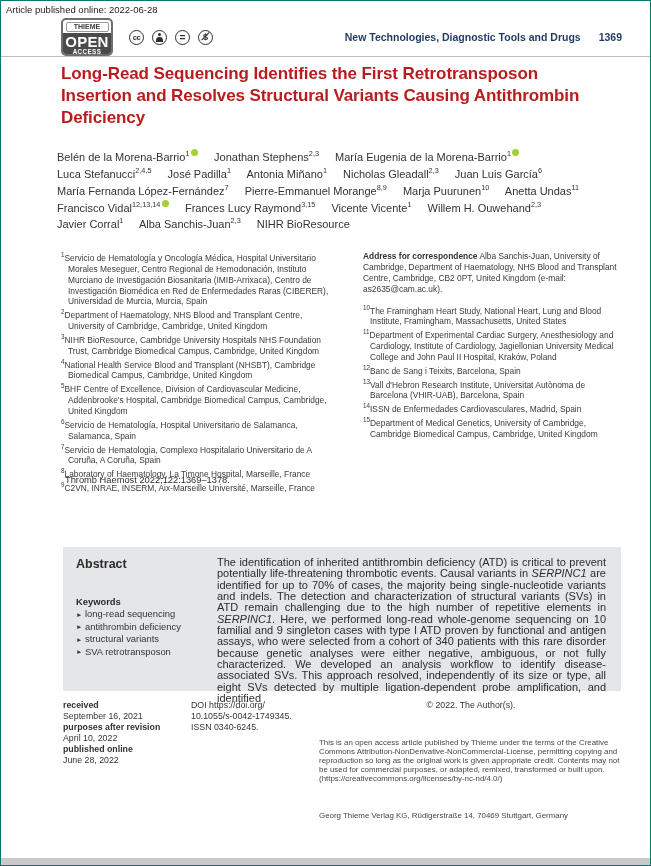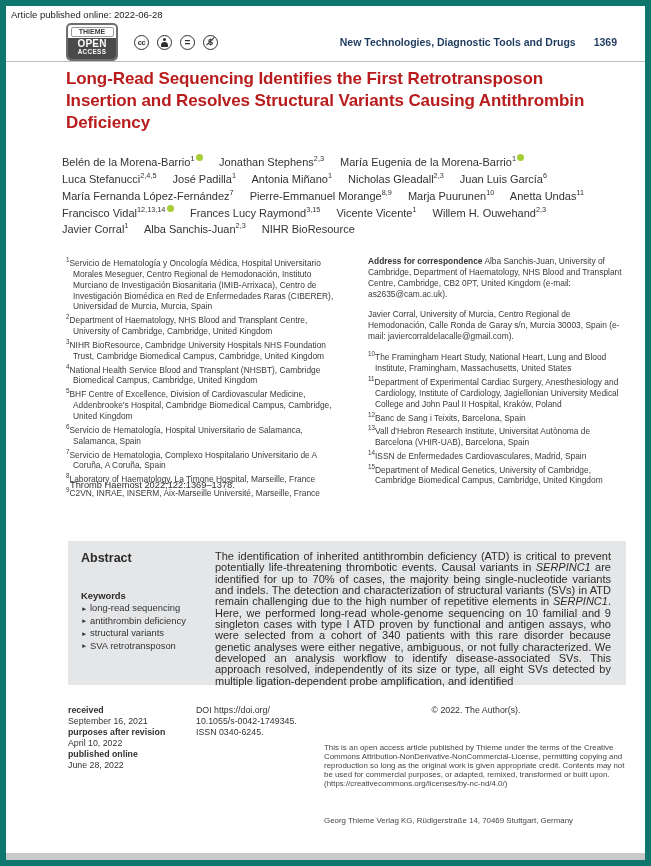--- a/index.html
+++ b/index.html
@@ -1,37 +1,37 @@
 <!DOCTYPE html>
 <html><head>
 <meta charset="utf-8">
 <style>
   * { margin:0; padding:0; box-sizing:border-box; }
   html,body { background:#fff; }
   body { font-family:"Liberation Sans", sans-serif; }
   #page {
     position:relative; width:651px; height:866px; background:#ffffff;
-    border:6px solid #0f766e; overflow:hidden; margin:0 auto;
+    border:1px solid #0f766e; overflow:hidden; margin:0 auto;
     color:#2e2e2e;
   }
   
   #online-note { position:absolute; left:5px; top:3px; font-size:9.5px; color:#1c1c1c; }
 
   
   #header { position:absolute; left:60px; right:28px; top:17px; height:38px; display:flex; align-items:center; }
   .badge {
     width:52px; height:38px; border:2px solid #6e6e6e; border-radius:5px;
     background:#fff; display:flex; flex-direction:column; overflow:hidden;
   }
   .badge-brand {
     font-size:7px; font-weight:bold; color:#3c3c3c; text-align:center;
     border:1px solid #9a9a9a; border-radius:2px; margin:1.5px 2.5px 1px 2.5px; padding:0.5px 0;
   }
   .badge-dark { flex:1; background:#4a4a4a; color:#fff; text-align:center; line-height:1; padding-top:1.5px; }
-  .badge-open { font-size:10px; font-weight:bold; letter-spacing:0.2px; }
+  .badge-open { font-size:15px; font-weight:bold; letter-spacing:0.2px; }
   .badge-access { font-size:6.3px; font-weight:bold; letter-spacing:0.4px; }
   #cc-row { display:flex; align-items:center; gap:8px; margin-left:16px; }
   .cc-circle {
     position:relative; width:15px; height:15px; border:1.4px solid #2f2f2f; border-radius:50%;
     display:inline-flex; align-items:center; justify-content:center;
     font-size:7.5px; font-weight:bold; color:#2f2f2f;
   }
   .icon-cc::before { content:"cc"; letter-spacing:-0.5px; }
   .icon-nd::before { content:"="; font-size:10px; }
   .icon-nc::before { content:"$"; font-size:9px; }
@@ -75,22 +75,22 @@
   #affil-col-left { width:280px; }
   #affil-col-right { width:260px; }
   .affil-item { padding-left:7px; text-indent:-7px; margin-bottom:1px; }
   .affil-item sup { font-size:6.3px; }
   .corr-para { margin-bottom:9px; }
   .corr-para b { color:#333; }
   #journal-ref { position:absolute; left:64px; top:474px; font-size:9.3px; color:#2e2e2e; }
 
   
   #abstract-box {
-    position:absolute; left:62px; top:535px; width:558px; height:144px;
-    background:#e5e6e8; display:flex; gap:8px; padding:10px 15px 10px 13px;
+    position:absolute; left:62px; top:546px; width:558px; height:144px;
+    background:#e5e6e8; display:flex; gap:15px; padding:10px 15px 10px 13px;
   }
   #abs-left { width:126px; flex:none; }
   #abstract-heading { font-size:12.5px; font-weight:bold; color:#2b2b2b; }
   #keywords-heading { margin-top:25px; font-size:9.4px; font-weight:bold; color:#2b2b2b; margin-bottom:1px; }
   .kw-item { font-size:9.4px; line-height:1.33; color:#333; padding-left:12px; text-indent:-12px; }
   .kw-arrow { display:inline-block; text-indent:0; width:9px; font-size:6.5px; color:#3a3a3a; vertical-align:0.5px; }
   .kw-arrow::before { content:"►"; }
   #abstract-text {
     flex:1; font-size:11px; line-height:11.35px; text-align:justify; color:#2c2c2c;
   }
@@ -193,21 +193,20 @@
         <div class="affil-item"><sup>6</sup><span>Servicio de Hematología, Hospital Universitario de Salamanca, Salamanca, Spain</span></div>
 
         <div class="affil-item"><sup>7</sup><span>Servicio de Hematologia, Complexo Hospitalario Universitario de A Coruña, A Coruña, Spain</span></div>
 
         <div class="affil-item"><sup>8</sup><span>Laboratory of Haematology, La Timone Hospital, Marseille, France</span></div>
 
         <div class="affil-item"><sup>9</sup><span>C2VN, INRAE, INSERM, Aix-Marseille Université, Marseille, France</span></div>
       </div>
     <div id="affil-col-right" class="affil-col">
       <div class="corr-para"><b>Address for correspondence</b> <span>Alba Sanchis-Juan, University of Cambridge, Department of Haematology, NHS Blood and Transplant Centre, Cambridge, CB2 0PT, United Kingdom (e-mail: as2635@cam.ac.uk).</span></div>
-      <div class="corr-para">Javier Corral, University of Murcia, Centro Regional de Hemodonación, Calle Ronda de Garay s/n, Murcia 30003, Spain (e-mail: javiercorraldelacalle@gmail.com).</div>
       <div>
 
           <div class="affil-item"><sup>10</sup><span>The Framingham Heart Study, National Heart, Lung and Blood Institute, Framingham, Massachusetts, United States</span></div>
 
           <div class="affil-item"><sup>11</sup><span>Department of Experimental Cardiac Surgery, Anesthesiology and Cardiology, Institute of Cardiology, Jagiellonian University Medical College and John Paul II Hospital, Kraków, Poland</span></div>
 
           <div class="affil-item"><sup>12</sup><span>Banc de Sang i Teixits, Barcelona, Spain</span></div>
 
           <div class="affil-item"><sup>13</sup><span>Vall d'Hebron Research Institute, Universitat Autònoma de Barcelona (VHIR-UAB), Barcelona, Spain</span></div>
 

